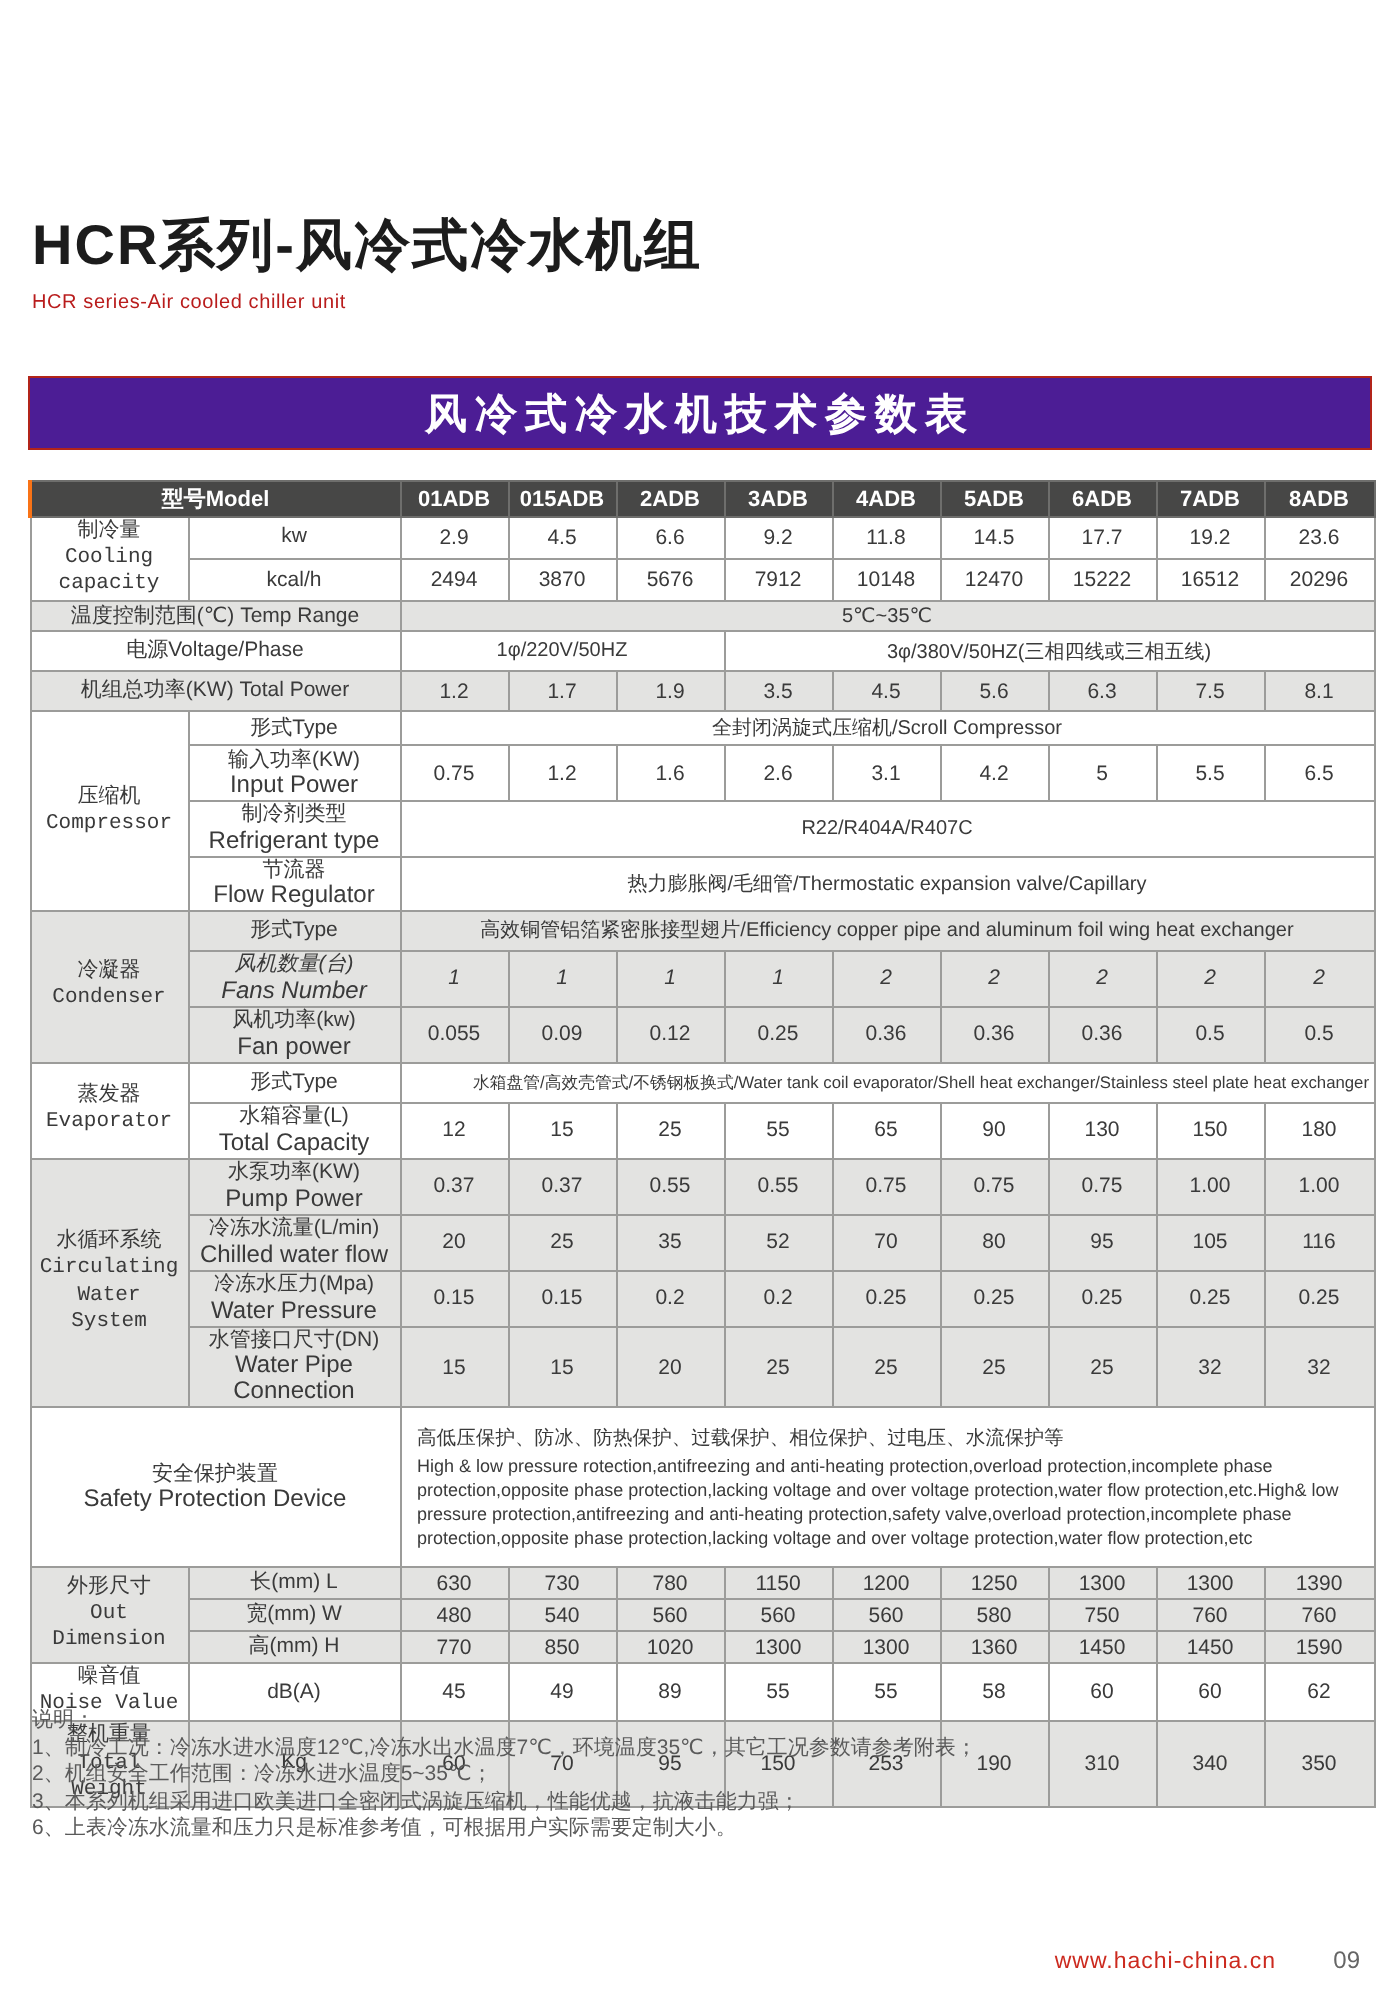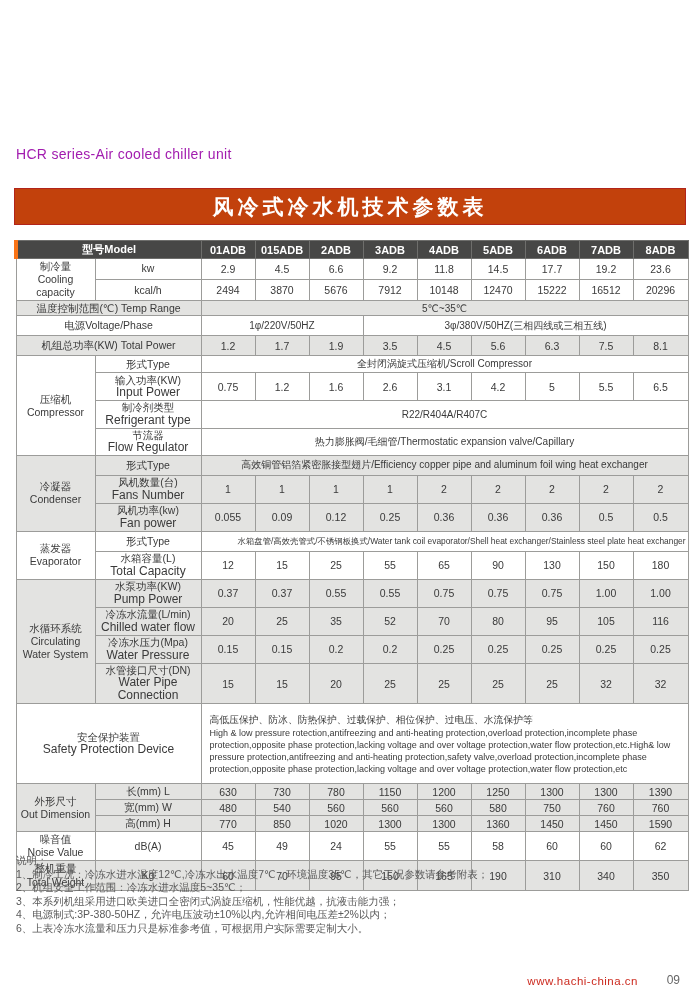--- a/index.html
+++ b/index.html
@@ -8,56 +8,57 @@
 
   
   .logo{position:absolute;top:18px;right:16px;text-align:right;}
   .logo-word{font-weight:bold;font-size:28px;letter-spacing:-1px;color:#1d1d1b;line-height:1;}
   .logo-word .red{color:#d4291c;}
   .logo-word sup{font-size:9px;letter-spacing:0;vertical-align:top;position:relative;top:-2px;}
   .logo-sub{margin-top:3px;margin-right:10px;font-size:11px;color:#8a8a8a;letter-spacing:7px;font-style:italic;}
 
   
   .title{position:absolute;left:16px;top:104px;font-size:28px;font-weight:bold;color:#1c1c1c;letter-spacing:1px;}
-  .subtitle{position:absolute;left:16px;top:146px;font-size:14px;color:#a21caf;letter-spacing:.3px;}
-
-  
-  .banner{position:absolute;left:14px;top:188px;width:672px;height:37px;background:#c2410c;border:1px solid #b2241a;box-sizing:border-box;display:flex;align-items:center;justify-content:center;}
+  .subtitle{position:absolute;left:16px;top:146px;font-size:10px;color:#b91c1c;letter-spacing:.3px;}
+
+  
+  .banner{position:absolute;left:14px;top:188px;width:672px;height:37px;background:#4c1d95;border:1px solid #b2241a;box-sizing:border-box;display:flex;align-items:center;justify-content:center;}
   .banner span{color:#ffffff;font-size:21px;font-weight:bold;letter-spacing:4px;}
 
   
   .tbl-wrap{position:absolute;left:14px;top:240px;width:672px;}
   table{border-collapse:collapse;width:672px;table-layout:fixed;}
   td,th{border:1px solid #9c9c9a;box-sizing:border-box;overflow:hidden;}
   th{background:#474746;color:#ffffff;font-size:11px;font-weight:bold;padding:0;border-color:#6e6e6c;border-left:1px solid #d8d8d8;}
-  th:first-child{border-left:4px solid #f97316;}
+  th:first-child{border-left:2px solid #f97316;}
   td{color:#3a3a3a;text-align:center;vertical-align:middle;padding:1px 2px;background:#ffffff;}
   tr.shade td{background:#e3e3e1;}
   .val{font-size:10.5px;}
   .lbl{font-size:10.5px;line-height:1.08;}
   .lbl .l1{font-size:12px;}
-  .grp{font-size:10.5px;line-height:1.25;}
+  .grp{font-size:10.5px;line-height:1.25;font-family:Liberation Mono, monospace;}
   .spn{font-size:10px;}
   .spn.small{font-size:8.4px;text-align:right;}
   .spn.left{text-align:left;padding:4px 8px;font-size:9px;line-height:1.34;}
   .spn.left .zh{font-size:9.8px;margin-bottom:1px;}
 
   
   .notes{position:absolute;left:16px;top:854px;font-size:10.5px;color:#5a5a5a;line-height:13.6px;}
 
   
   .footer-site{position:absolute;right:62px;bottom:14px;font-size:11.5px;color:#cc2a1f;letter-spacing:.5px;}
   .footer-page{position:absolute;right:20px;bottom:14px;font-size:12px;color:#666666;}
 </style>
 </head>
 <body>
 
 <div class="page">
 
 
+  <div class="title">HCR系列-风冷式冷水机组</div>
   <div class="subtitle">HCR series-Air cooled chiller unit</div>
 
   <div class="banner">
     <span>风冷式冷水机技术参数表</span>
   </div>
 
   <div class="tbl-wrap">
     <table>
       <colgroup>
         <col style="width:79px">
@@ -188,21 +189,21 @@
           <tr class="shade" style="height: 20px;">
             <td rowspan="3" class="grp">
               <div class="l0">冷凝器</div>
               <div class="l1">Condenser</div>
             </td>
             <td class="lbl">
               <div class="l0">形式Type</div>
             </td>
             <td colspan="9" class="spn">高效铜管铝箔紧密胀接型翅片/Efficiency copper pipe and aluminum foil wing heat exchanger</td>
           </tr>
-          <tr class="shade" style="height: 28px;">
+          <tr class="shade" style="height: 28px; font-style: italic;">
             <td class="lbl">
               <div class="l0">风机数量(台)</div>
               <div class="l1">Fans Number</div>
             </td>
             <td class="val">1</td>
             <td class="val">1</td>
             <td class="val">1</td>
             <td class="val">1</td>
             <td class="val">2</td>
             <td class="val">2</td>
@@ -374,55 +375,54 @@
           <tr style="height: 25px;">
             <td rowspan="1" class="grp">
               <div class="l0">噪音值</div>
               <div class="l1">Noise Value</div>
             </td>
             <td class="lbl">
               <div class="l0">dB(A)</div>
             </td>
             <td class="val">45</td>
             <td class="val">49</td>
-            <td class="val">24</td>
+            <td class="val">89</td>
             <td class="val">55</td>
             <td class="val">55</td>
             <td class="val">58</td>
             <td class="val">60</td>
             <td class="val">60</td>
             <td class="val">62</td>
           </tr>
           <tr class="shade" style="height: 25px;">
             <td rowspan="1" class="grp">
               <div class="l0">整机重量</div>
               <div class="l1">Total Weight</div>
             </td>
             <td class="lbl">
               <div class="l0">Kg</div>
             </td>
             <td class="val">60</td>
             <td class="val">70</td>
             <td class="val">95</td>
             <td class="val">150</td>
-            <td class="val">165</td>
+            <td class="val">253</td>
             <td class="val">190</td>
             <td class="val">310</td>
             <td class="val">340</td>
             <td class="val">350</td>
           </tr>
         </tbody>
     </table>
   </div>
 
   <div class="notes">
     <div>说明：</div>
   <div>1、制冷工况：冷冻水进水温度12℃,冷冻水出水温度7℃，环境温度35℃，其它工况参数请参考附表；</div>
       <div>2、机组安全工作范围：冷冻水进水温度5~35℃；</div>
       <div>3、本系列机组采用进口欧美进口全密闭式涡旋压缩机，性能优越，抗液击能力强；</div>
-      <div>4、电源制式:3P-380-50HZ，允许电压波动±10%以内,允许相间电压差±2%以内；</div>
       <div>6、上表冷冻水流量和压力只是标准参考值，可根据用户实际需要定制大小。</div>
     </div>
 
   <div class="footer-site">www.hachi-china.cn</div>
   <div class="footer-page">09</div>
 
 </div>
 
 </body></html>

